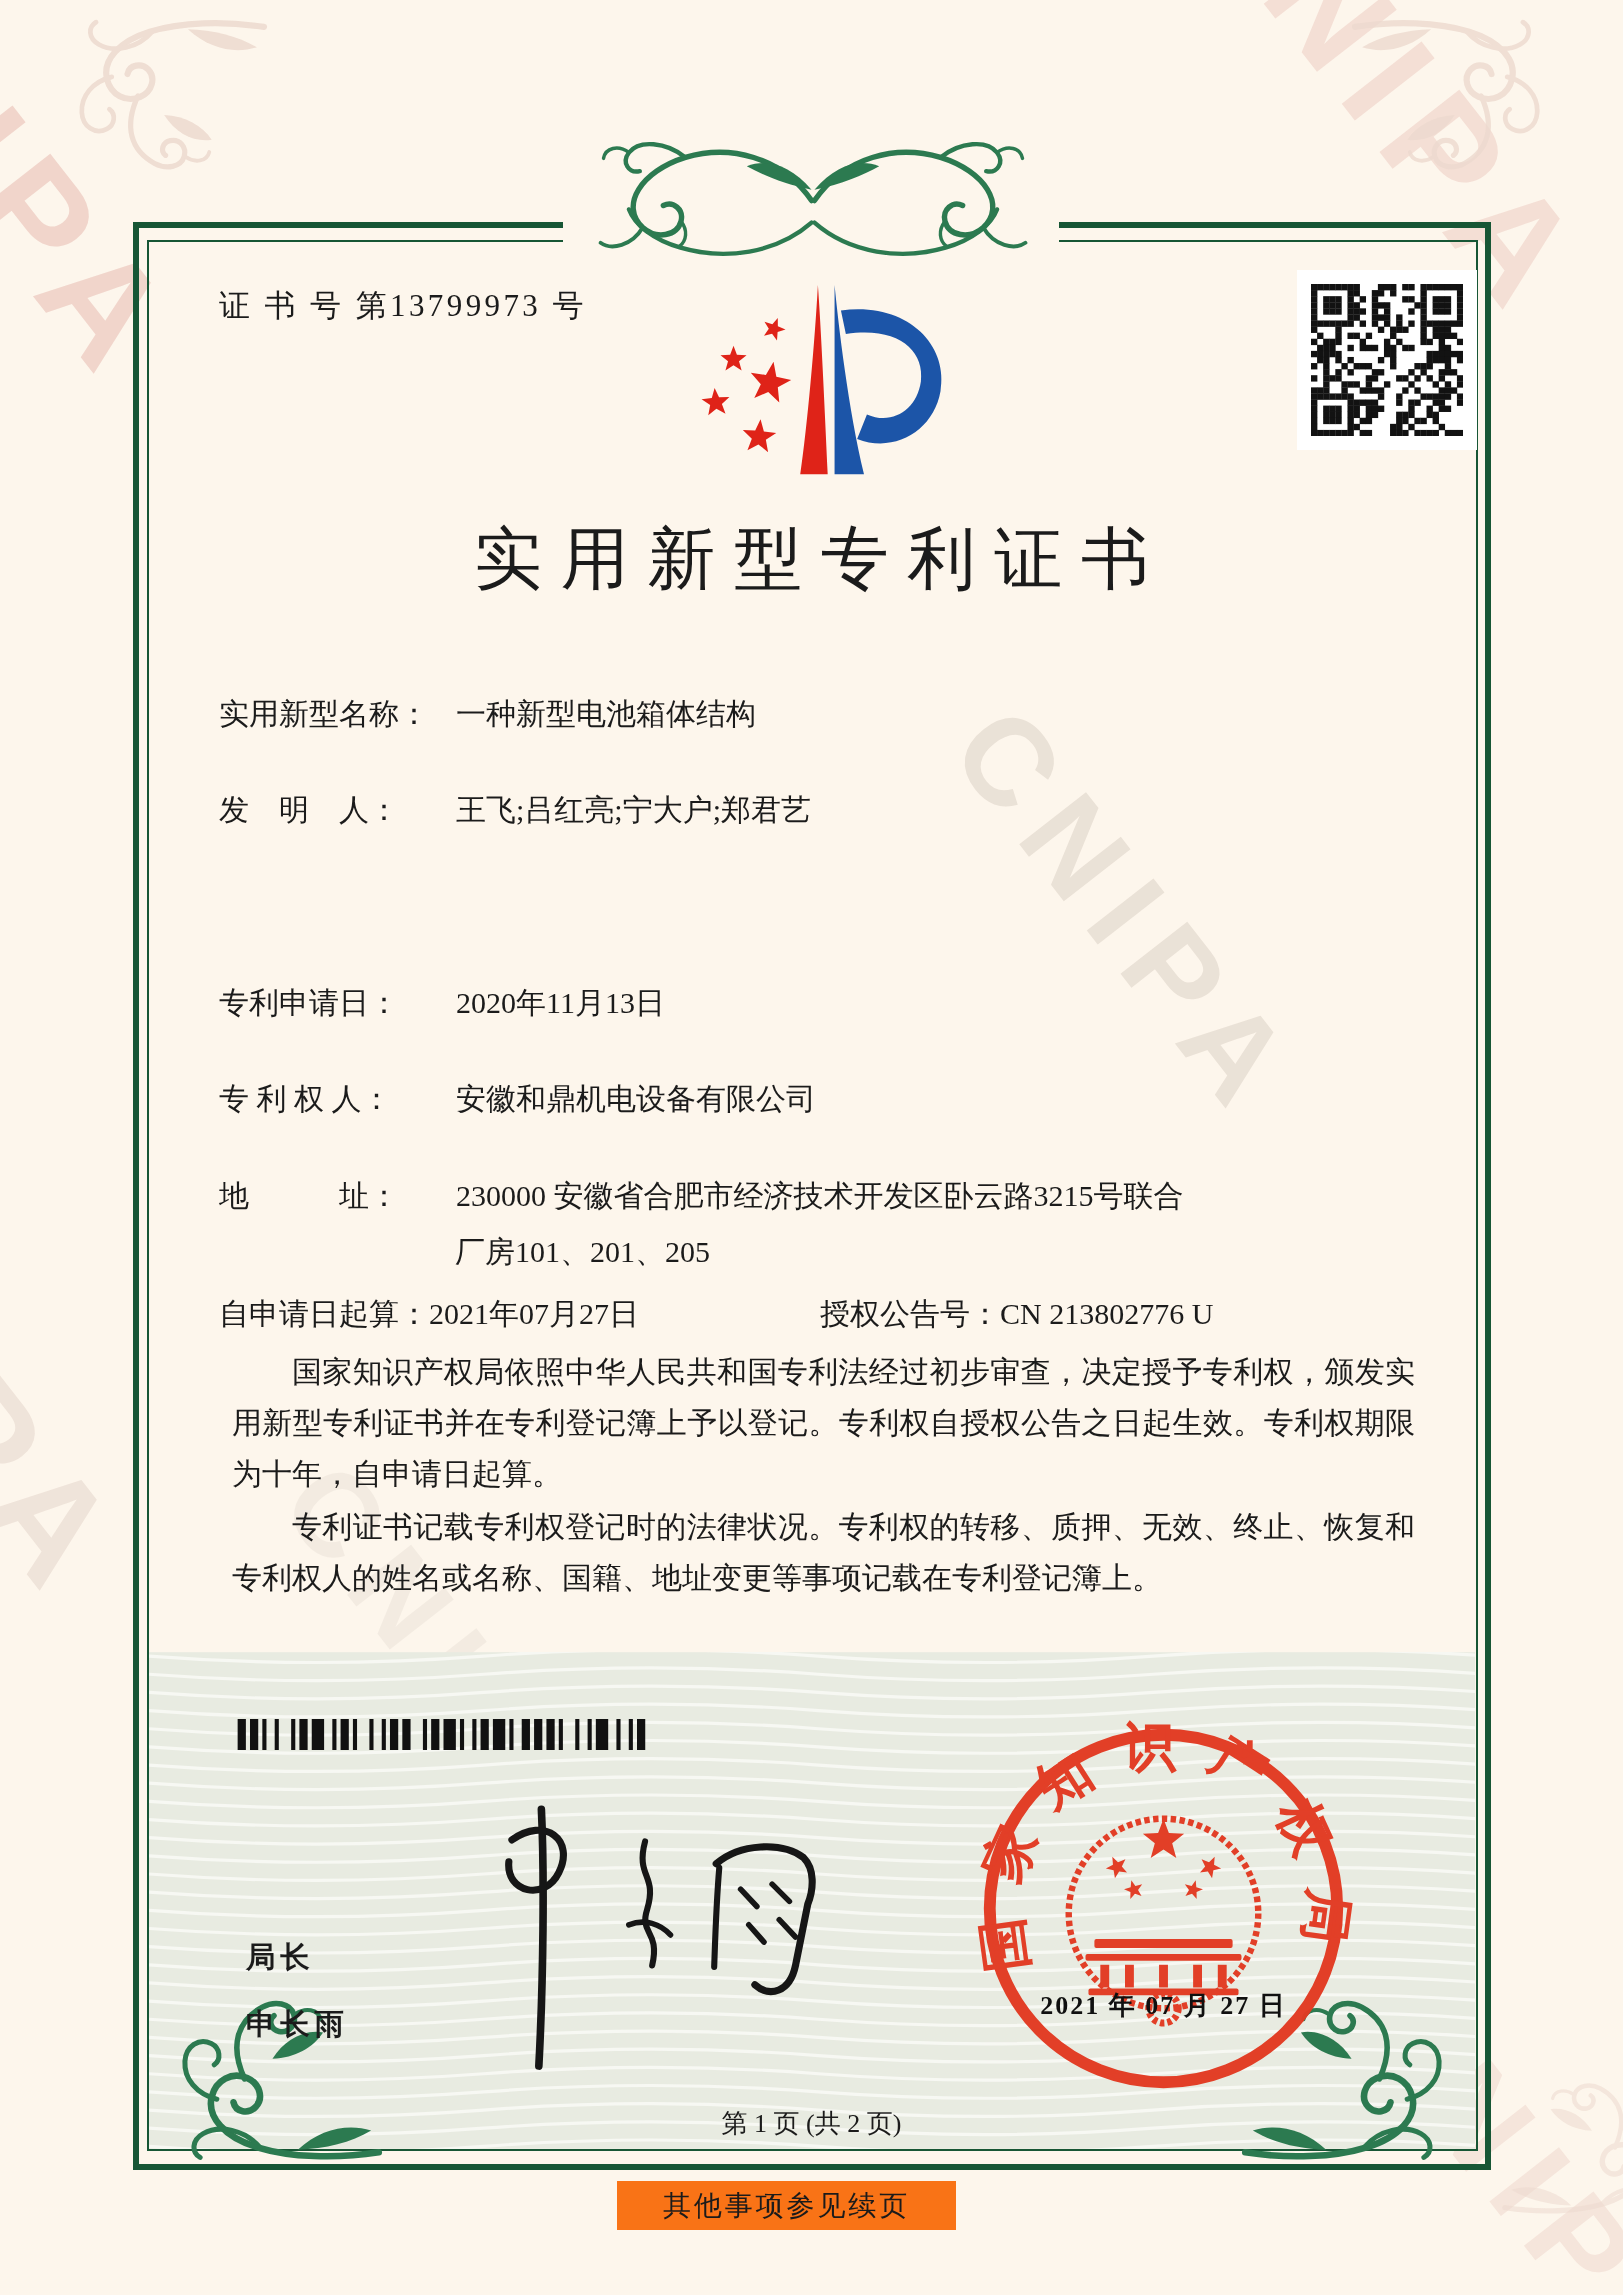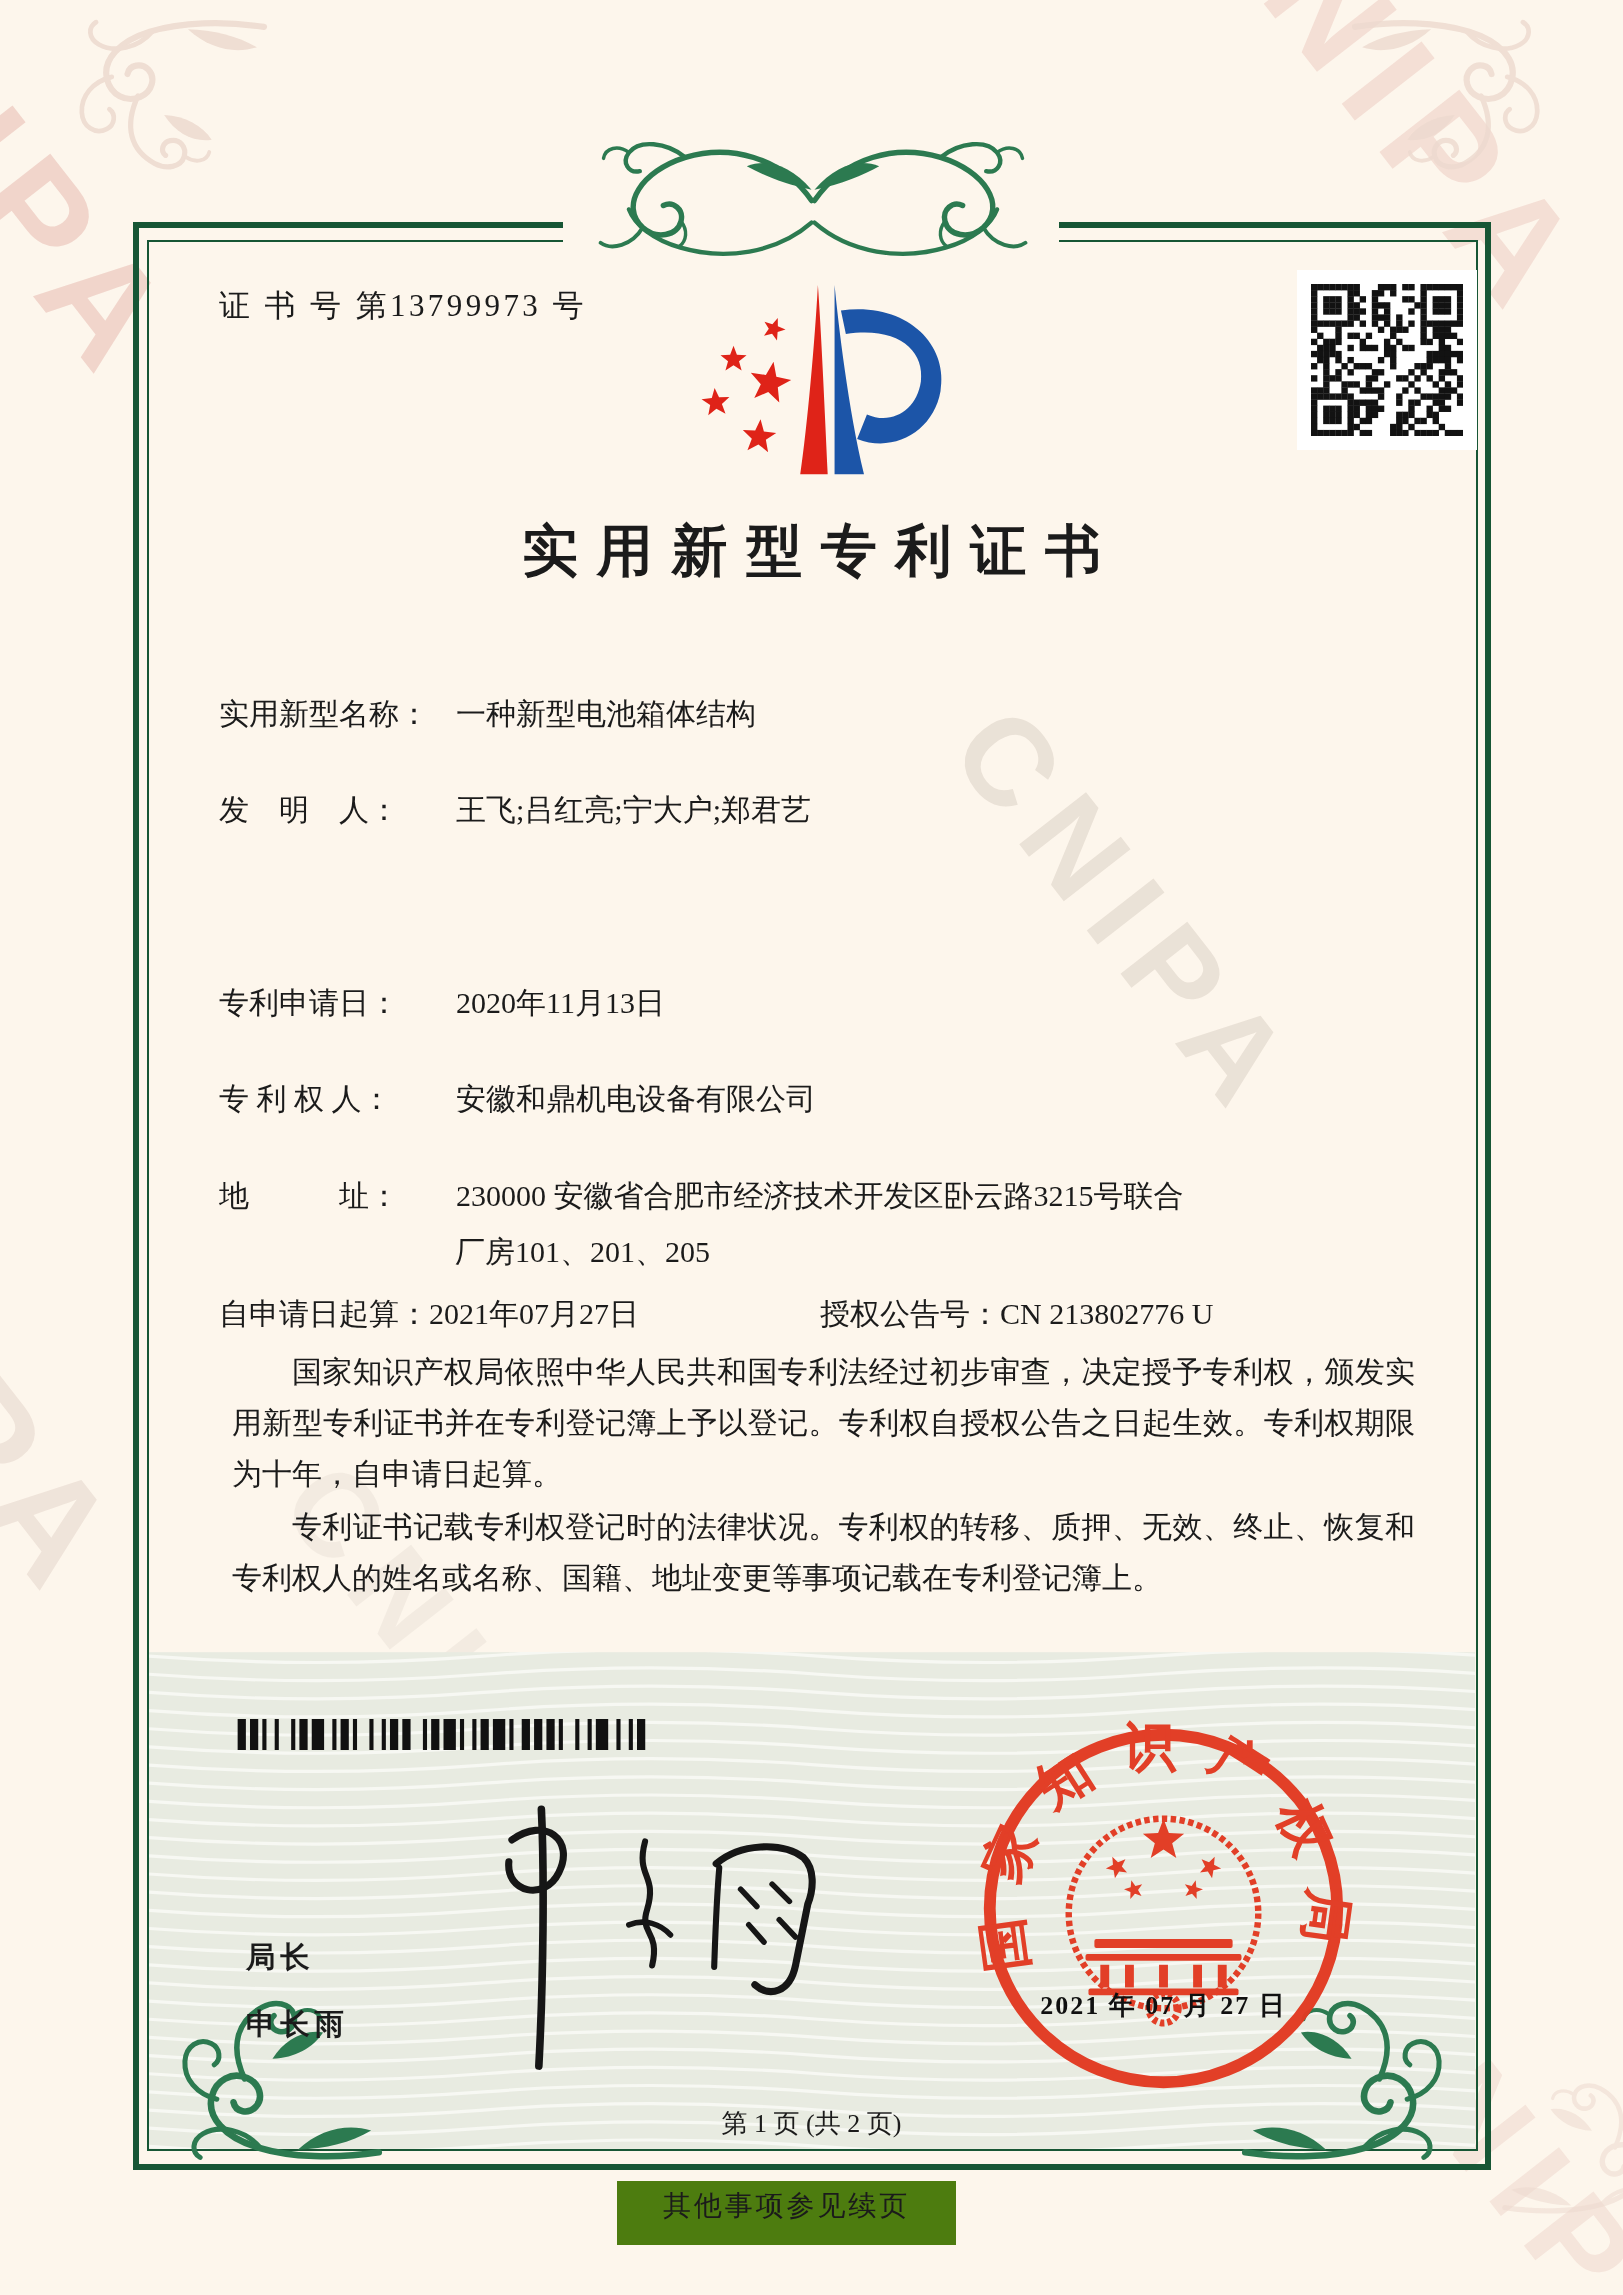--- a/index.html
+++ b/index.html
@@ -39,42 +39,42 @@
   }
   .ornament{position:absolute;z-index:4;color:var(--ornament-green);}
   .ornament.pink{color:#eddacf;}
   .ornament svg{display:block;width:100%;height:100%;}
   
   .certno{
     position:absolute;left:219px;top:285px;font-size:31px;letter-spacing:3.4px;z-index:5;
   }
   .title{
     position:absolute;left:0;top:514px;width:100%;text-align:center;
-    font-size:56px;font-weight:700;letter-spacing:18.7px;text-indent:18.7px;z-index:5;
+    font-size:68px;font-weight:400;letter-spacing:18.7px;text-indent:18.7px;z-index:5;
   }
   .row{position:absolute;left:219px;font-size:30px;white-space:nowrap;z-index:5;}
   .row .lab{display:inline-block;min-width:237px;}
   .addr2{position:absolute;left:455px;font-size:30px;z-index:5;}
   .para{
     position:absolute;left:232px;width:1183px;font-size:30px;line-height:51px;
     text-align:justify;text-indent:2em;z-index:5;
   }
   .director{
     position:absolute;left:246px;font-size:29.4px;font-weight:700;z-index:6;
     font-family:"Liberation Sans","DejaVu Sans",sans-serif;letter-spacing:4.9px;
   }
   .seal-date{
     position:absolute;left:971px;top:1988px;width:385px;text-align:center;
     font-size:26px;letter-spacing:2px;font-weight:600;color:#101010;z-index:7;
   }
   .pfooter{
     position:absolute;left:0;top:2106px;width:100%;text-align:center;font-size:26px;z-index:5;
   }
   .strip{
-    position:absolute;left:617px;top:2181px;width:339px;height:64px;background:#4d7c0f;
+    position:absolute;left:617px;top:2181px;width:339px;height:49px;background:#f97316;
     text-align:center;line-height:49px;font-size:28px;letter-spacing:2.9px;z-index:5;
   }
   #qrbox{position:absolute;left:1297px;top:270px;width:180px;height:180px;background:#fff;z-index:5;}
   #qrbox svg{position:absolute;left:13.7px;top:13.7px;}
   #logo{position:absolute;left:701px;top:281px;width:248px;height:206px;z-index:5;}
   #barcode{position:absolute;left:235px;top:1719px;width:417px;height:31px;z-index:5;}
   #signature{position:absolute;left:456px;top:1794px;width:432px;height:290px;z-index:6;}
   #seal{position:absolute;left:971px;top:1716px;width:385px;height:385px;z-index:6;opacity:.97;}
 </style>
 </head>

